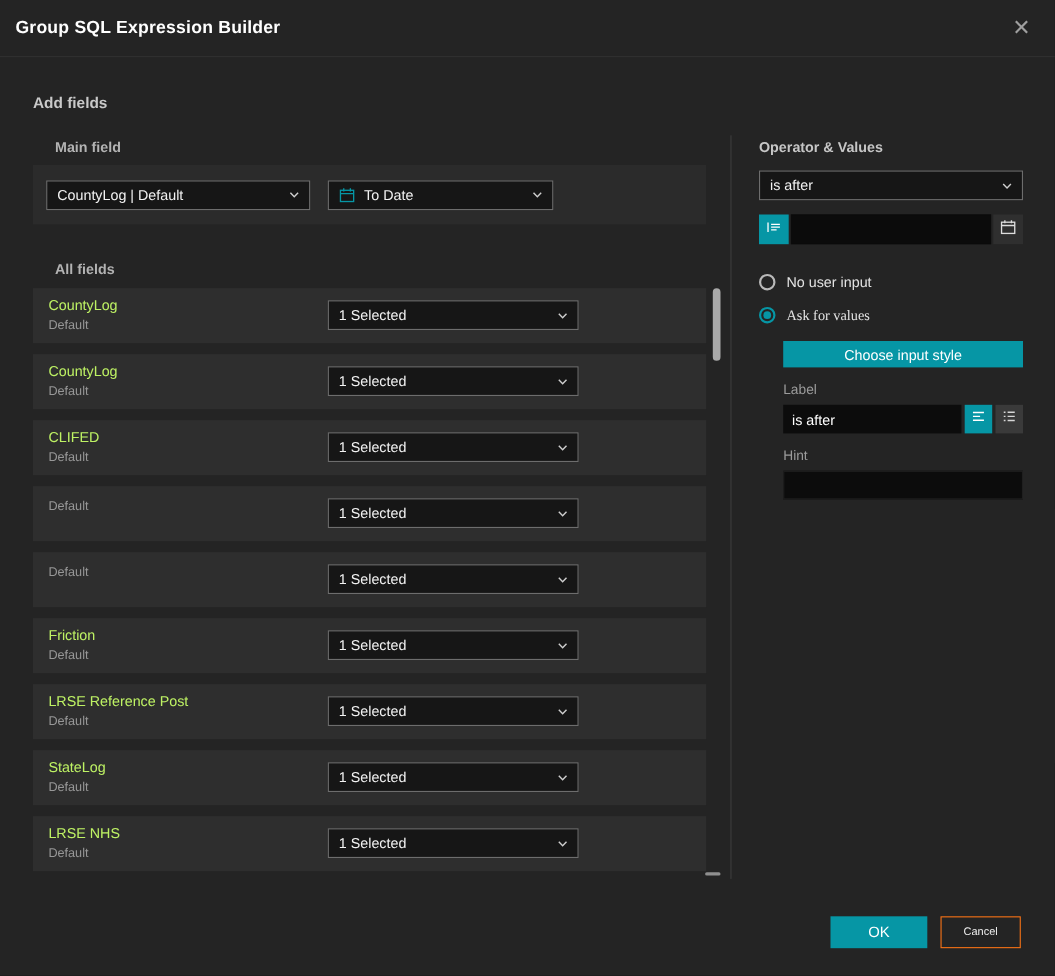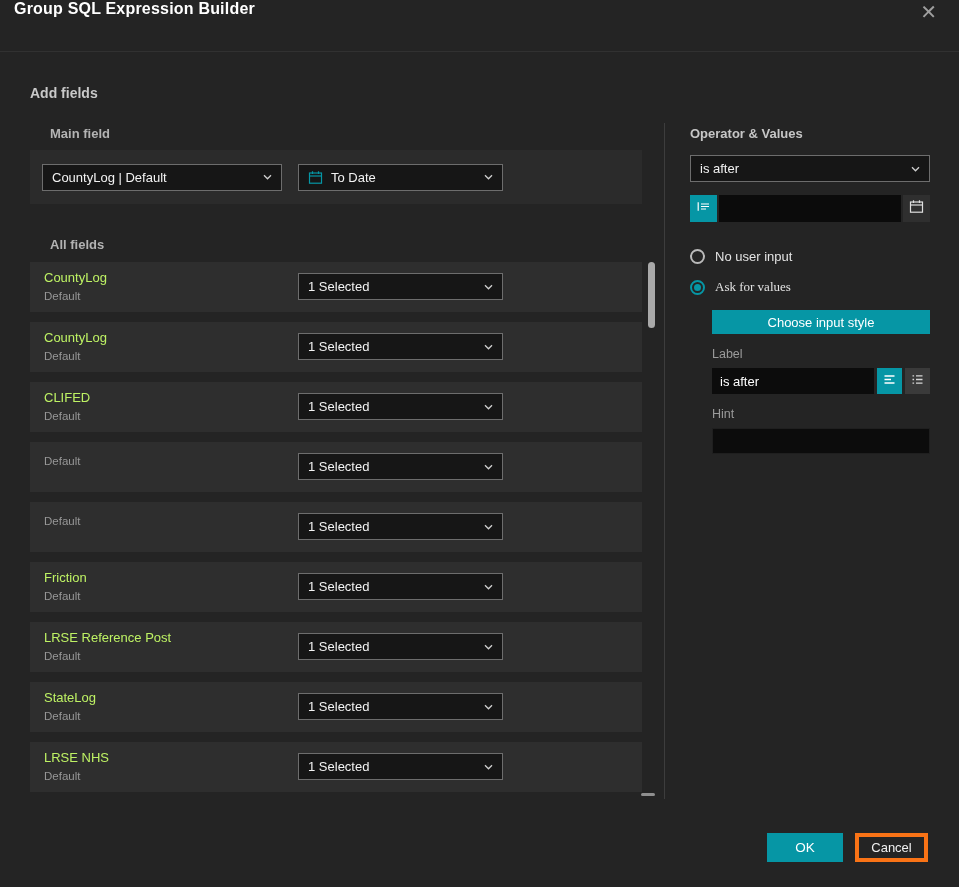--- a/index.html
+++ b/index.html
@@ -1,21 +1,21 @@
 <!DOCTYPE html>
 <html style="--accent: #0696a5;"><head>
 <meta charset="utf-8">
 <style>
   * { margin:0; padding:0; box-sizing:border-box; }
   html,body { background:#1b1b1b; }
   body { font-family:"Liberation Sans", sans-serif; }
   .dialog { position:relative; width:959px; height:887px; background:#242424; overflow:hidden; }
 
   
-  .header { position:absolute; top:0; left:0; right:0; height:52px; display:flex; align-items:flex-start;
+  .header { position:absolute; top:0; left:0; right:0; height:52px; display:flex; align-items:center;
             justify-content:space-between; padding:0 18px 0 14px; border-bottom:1px solid #313131; }
   .title { font-size:16px; font-weight:700; color:#ffffff; letter-spacing:.2px; }
   .close { color:#9f9f9f; font-size:20px; line-height:1; cursor:pointer; padding:2px 4px; }
 
   
   .left-col { position:absolute; left:30px; top:52px; width:612px; }
   .section-heading { margin-top:33px; font-size:14px; font-weight:700; color:#c9c9c9; }
   .sub-label { margin-top:25px; font-size:13px; font-weight:700; color:#b3b3b3;padding-left:20px; }
   .main-field-panel { margin-top:9px; height:54px; background:#2b2b2b; display:flex; align-items:center;
                       padding-left:12px; gap:16px; }
@@ -25,42 +25,42 @@
   .select .chev { margin-left:auto; padding-left:8px; display:flex; }
   .select-main-field { width:240px; }
   .select-date { width:205px; }
   .select-date .cal { display:flex; margin-right:8px; }
 
   .all-fields-label { margin-top:33px; }
   .field-list { margin-top:10px; display:flex; flex-direction:column; gap:10px; }
   .field-row { position:relative; height:50px; background:#2e2e2e; padding:8px 0 0 14px; }
   .field-name { font-size:13px; color:#bef264; }
   .field-subtitle { margin-top:5px; font-size:11.5px; color:#979797; }
-  .field-row .select { position:absolute; left:268px; top:11px; width:205px; }
+  .field-row .select { position:absolute; left:268px; top:11px; width:228px; }
 
   
   .scrollbar { position:absolute; left:648px; top:262px; width:8px; height:532px; }
   .scroll-thumb { width:7px; height:66px; background:#a9a9a9; border-radius:4px; cursor:pointer; }
   .scroll-end { position:absolute; left:641px; top:793px; width:14px; height:3px; background:#8f8f8f; border-radius:2px; }
 
   .v-divider { position:absolute; left:664px; top:123px; width:1px; height:676px; background:#3d3d3d; }
 
   
   .right-col { position:absolute; left:690px; top:126px; width:240px; }
   .right-heading { font-size:13px; font-weight:700; color:#c6c6c6; }
   .operator-select { margin-top:14px; width:100%; }
 
   .value-row { margin-top:13px; display:flex; gap:2px; height:27px; }
   .icon-btn { width:27px; height:27px; display:flex; align-items:center; justify-content:center; flex:none; cursor:pointer; }
   .icon-btn-teal { background:var(--accent,#0696a5); }
   .icon-btn-dark { background:#2f2f2f; }
   .value-input { flex:1; min-width:0; height:27px; background:#0b0b0b; border:1px solid #0b0b0b;
                  color:#ffffff; padding:0 8px; font-size:13px; outline:none; }
 
-  .radio-row { display:flex; align-items:flex-end; gap:10px; cursor:pointer; }
+  .radio-row { display:flex; align-items:flex-start; gap:10px; cursor:pointer; }
   .radio-row-1 { margin-top:27px; }
   .radio-row-2 { margin-top:15px;font-family:Liberation Serif, serif; }
   .radio-circle { width:15px; height:15px; border-radius:50%; border:2px solid #b9b9b9; flex:none; position:relative; }
   .radio-row.selected .radio-circle { border-color:var(--accent,#0696a5); }
   .radio-row.selected .radio-circle::after { content:""; position:absolute; inset:2px; border-radius:50%;
                  background:var(--accent,#0696a5); }
   .radio-label { font-size:13px; color:#e3e3e3; }
 
   .indent { margin-left:22px; }
   .choose-btn { margin-top:15px; width:100%; height:24px; background:var(--accent,#0696a5); color:#fff;
@@ -71,24 +71,24 @@
                  font-size:13px; outline:none; }
   .toggle-btn { width:25px; height:26px; display:flex; align-items:center; justify-content:center;
                 flex:none; cursor:pointer; }
   .toggle-active { background:var(--accent,#0696a5); }
   .toggle-inactive { background:#3a3a3a; }
   .hint-input { margin-top:7px; width:100%; height:26px; background:#0c0c0c; border:1px solid #1f1f1f;
                 color:#fff; padding:0 8px; font-size:13px; outline:none; }
 
   
   .footer-buttons { position:absolute; right:31px; bottom:25px; display:flex; gap:12px; }
-  .ok-btn { width:76px; height:29px; background:var(--accent,#0696a5); color:#fff; border:none;
+  .ok-btn { width:88px; height:29px; background:var(--accent,#0696a5); color:#fff; border:none;
             font-size:13.5px; font-family:inherit; cursor:pointer; }
-  .cancel-btn { width:73px; height:29px; background:transparent; border:4px solid #f97316; color:#f0f0f0;
-            font-size:13px; font-family:inherit; cursor:pointer; }
+  .cancel-btn { width:73px; height:29px; background:transparent; border:1px solid #f97316; color:#f0f0f0;
+            font-size:10px; font-family:inherit; cursor:pointer; }
 </style>
 </head>
 <body>
 
 <div class="dialog">
 
   <div class="header">
     <div class="title">Group SQL Expression Builder</div>
     <div class="close">✕</div>
   </div>

